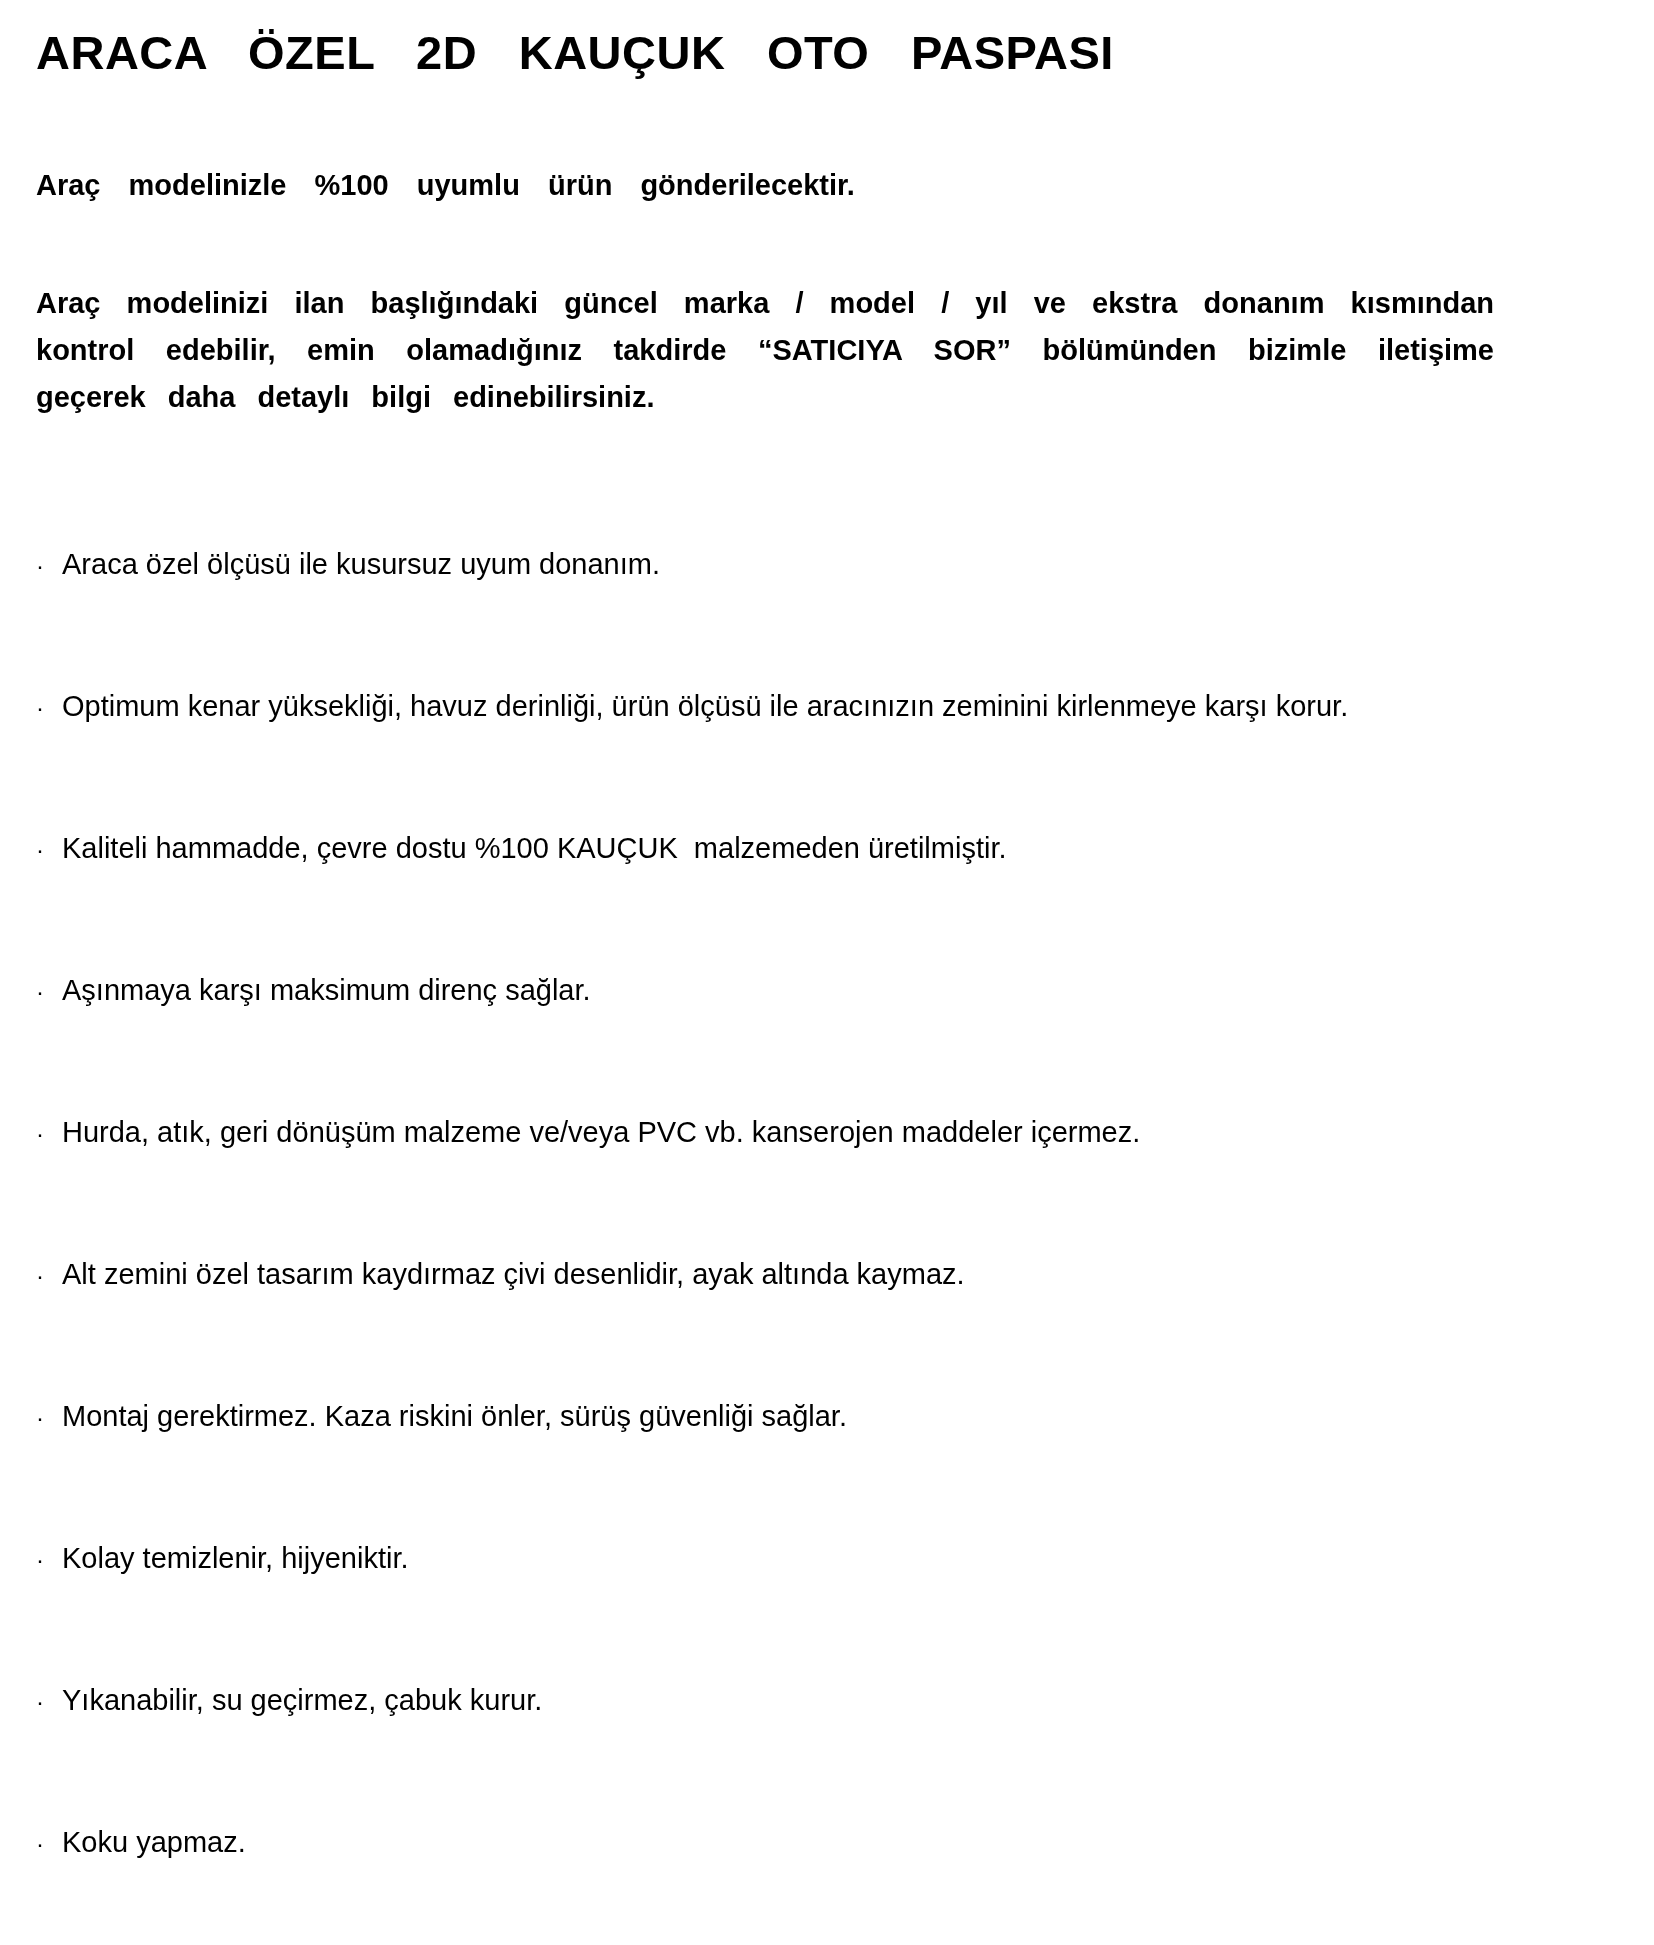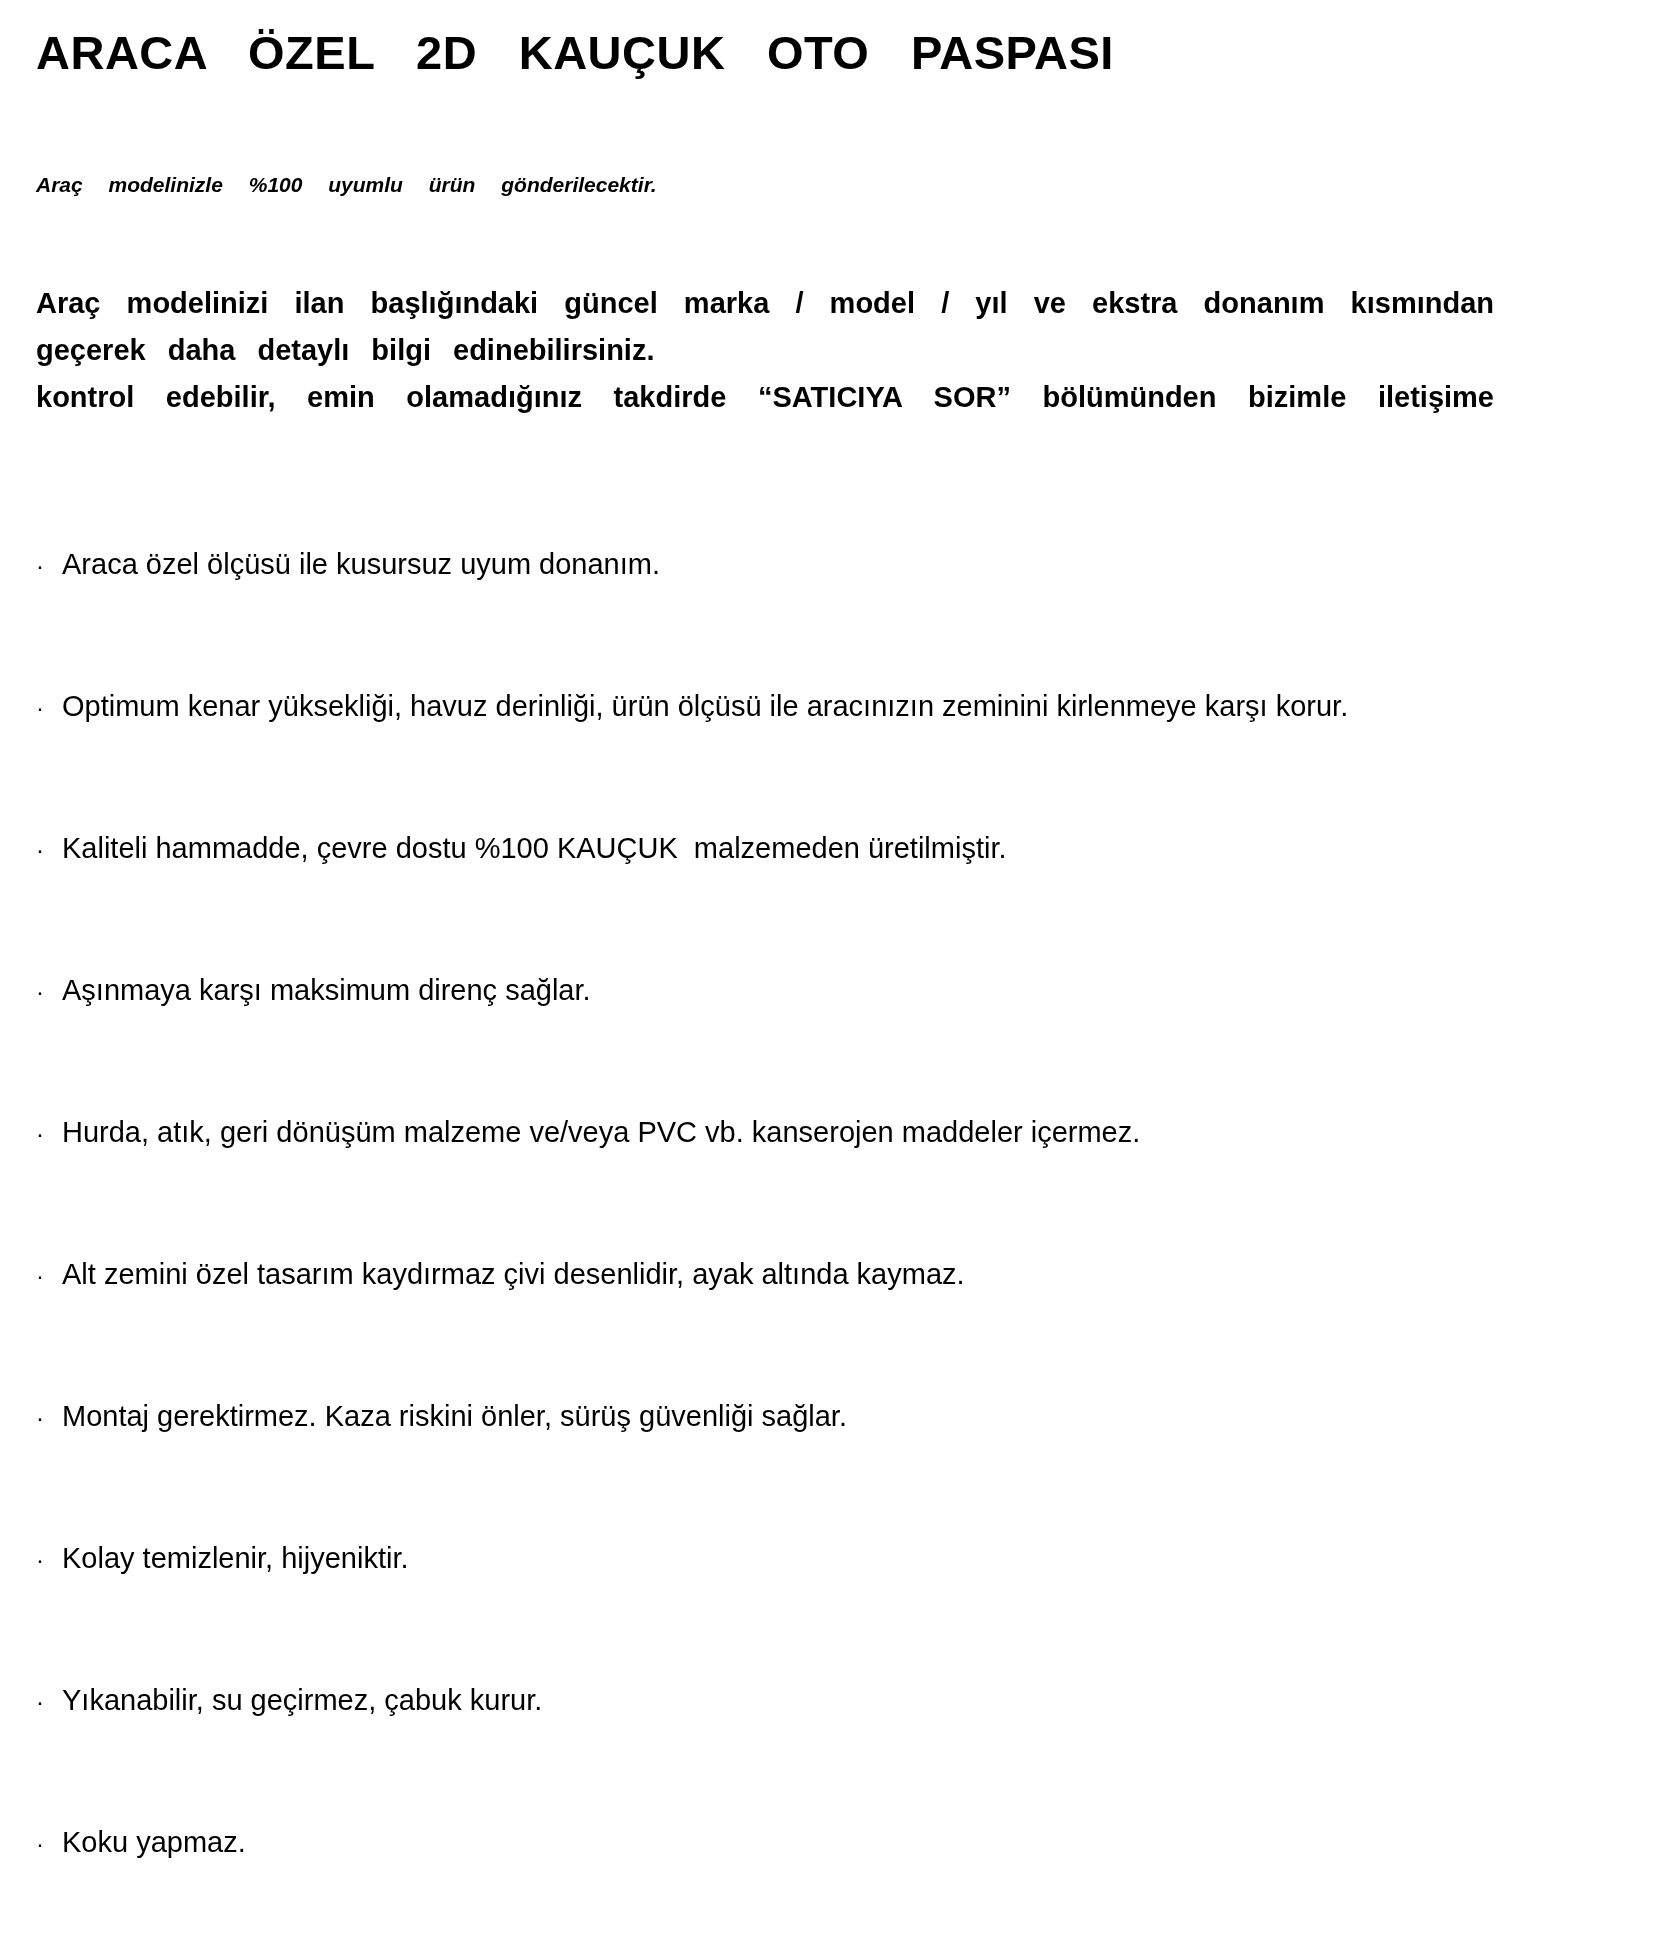--- a/index.html
+++ b/index.html
@@ -24,25 +24,24 @@
     margin: 0;
     font-size: 47px;
     line-height: 58px;
     font-weight: bold;
     word-spacing: 28px;
     letter-spacing: 0.5px;
     white-space: nowrap;
   }
   .compat-note {
     margin: 82px 0 0 0;
-    font-size: 21px;
+    font-size: 29px;
     line-height: 42px;
     font-weight: bold;
     word-spacing: 20px;
-    font-style: italic;
   }
   .info-paragraph {
     margin: 74px 16px 0 0;
     font-size: 29px;
     line-height: 47px;
     font-weight: bold;
   }
   .info-line {
     display: block;
     word-spacing: 8px;
@@ -84,22 +83,22 @@
 <body>
 
 <div class="page">
 
   <h1 class="doc-title">ARACA ÖZEL 2D KAUÇUK OTO PASPASI</h1>
 
   <p class="compat-note">Araç modelinizle %100 uyumlu ürün gönderilecektir.</p>
 
   <p class="info-paragraph">
     <span class="info-line">Araç modelinizi ilan başlığındaki güncel marka / model / yıl ve ekstra donanım kısmından</span>
+    <span class="info-line">kontrol edebilir, emin olamadığınız takdirde “SATICIYA SOR” bölümünden bizimle iletişime</span>
     <span class="info-line last">geçerek daha detaylı bilgi edinebilirsiniz.</span>
-    <span class="info-line">kontrol edebilir, emin olamadığınız takdirde “SATICIYA SOR” bölümünden bizimle iletişime</span>
   </p>
 
   <ul class="feature-list">
 
     <li class="feature-item">
       <span class="bullet-marker">·</span>
       <span class="feature-text">Araca özel ölçüsü ile kusursuz uyum donanım.</span>
     </li>
 
     <li class="feature-item">

